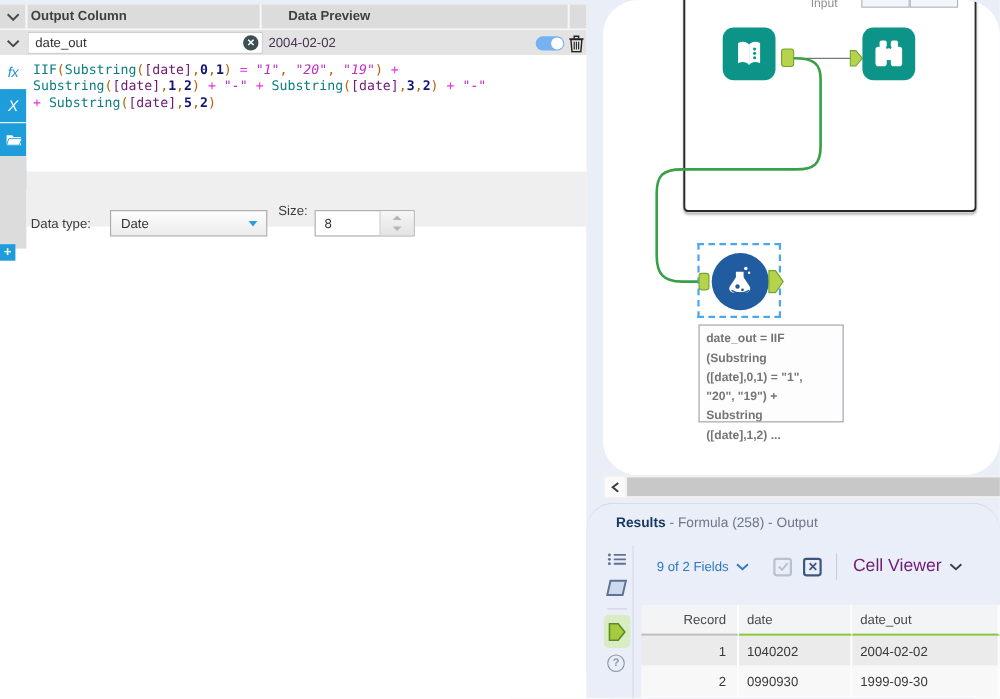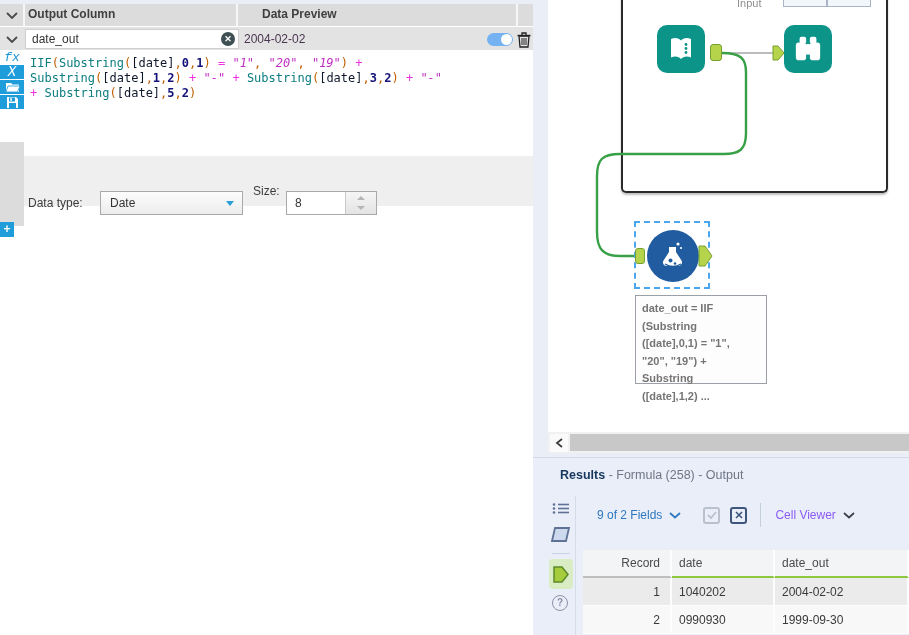--- a/index.html
+++ b/index.html
@@ -17,50 +17,50 @@
   .field-box { position:absolute; left:25px; top:2px; width:214px; height:20px; background:#fff; border:1px solid #cfcfcf; display:flex; align-items:center; }
   .field-box span.val { flex:1; padding-left:6px; font-size:12px; color:#333; }
   .clear-btn { width:14px; height:14px; margin-right:3px; border-radius:50%; background:#3d4f52; color:#fff; font-size:9px; line-height:14px; text-align:center; font-weight:bold; }
   .preview-val { position:absolute; left:244px; top:5px; font-size:12px; color:#4a3550; }
   .toggle { position:absolute; left:487px; top:6px; width:26px; height:13px; border-radius:7px; background:#74b2f2; }
   .toggle .knob { position:absolute; right:1px; top:1px; width:11px; height:11px; border-radius:50%; background:#fff; }
   .trash { position:absolute; left:516px; top:4px; width:16px; height:17px; }
 
   
   .editor-toolbar { position:absolute; left:0; top:46px; width:24px; }
-  .tb-btn { width:24px; height:14px; margin-bottom:1px; background:#1f9ddb; color:#fff; display:flex; align-items:center; justify-content:center; font-family:Liberation Mono, monospace; font-style:italic; }
+  .tb-btn { width:24px; height:30px; margin-bottom:1px; background:#1f9ddb; color:#fff; display:flex; align-items:center; justify-content:center; font-family:Liberation Sans, sans-serif; font-style:italic; }
   .tb-btn.fx { background:#fff; color:#2196d8; font-size:13px; }
   .tb-btn.chi { font-size:14px; }
   .editor-gutter { position:absolute; left:0; top:138px; width:24px; height:84px; background:#dcdcdc; }
   .code-area { position:absolute; left:24px; top:46px; width:509px; height:106px; background:#fff; padding:6px 0 0 6px; }
   .code-line { font-family:"DejaVu Sans Mono", monospace; font-size:12px; line-height:15px; white-space:pre; }
   .tok-fn { color:#0c7d80; }
   .tok-pn { color:#bf5f00; }
-  .tok-fd { color:#0f172a; }
+  .tok-fd { color:#701a75; }
   .tok-nm { color:#12127a; font-weight:bold; }
   .tok-op { color:#ee30e0; }
   .tok-st { color:#c030c0; font-style:italic; }
   .tok-tx { color:#333; }
 
   
   .editor-footer { position:absolute; left:24px; top:152px; width:509px; height:50px; background:#efefef; }
   .dt-label { position:absolute; font-size:12px; color:#3c3c3c; }
   .dropdown { position:absolute; left:76px; top:35px; width:143px; height:24px; background:linear-gradient(#fdfdfd,#ececec); border:1px solid #a9a9a9; display:flex; align-items:center; }
   .dropdown .sel { flex:1; padding-left:9px; font-size:12px; color:#333; }
   .dd-arrow { width:0; height:0; border-left:4px solid transparent; border-right:4px solid transparent; border-top:5px solid #2a9fd8; margin-right:8px; }
   .size-box { position:absolute; left:262px; top:35px; width:91px; height:24px; background:#fff; border:1px solid #a9a9a9; }
   .size-box .val { position:absolute; left:8px; top:4px; font-size:12px; color:#333; }
   .spinner { position:absolute; right:0; top:0; width:31px; height:22px; background:linear-gradient(#f6f6f6,#e3e3e3); border-left:1px solid #c9c9c9; }
   .spin-up, .spin-dn { position:absolute; left:11px; width:0; height:0; border-left:4px solid transparent; border-right:4px solid transparent; }
   .spin-up { top:4px; border-bottom:4px solid #b5b5b5; }
   .spin-dn { bottom:4px; border-top:4px solid #b5b5b5; }
   .add-btn { position:absolute; left:0; top:218px; width:14px; height:15px; background:#1f9ddb; color:#fff; font-size:12px; font-weight:bold; text-align:center; line-height:15px; }
 
   
-  .canvas { position:absolute; left:548px; top:0; width:361px; height:432px; background:#fff; overflow:hidden; }
+  .canvas { position:absolute; left:548px; top:0; width:361px; height:432px; background:#fff; overflow:hidden;border-radius:32px; }
   .container-box { position:absolute; left:73px; top:-14px; width:267px; height:207px; border:2px solid #2a2a2a; border-top:none; border-radius:0 0 5px 5px; box-shadow:0 2px 2px rgba(0,0,0,0.25); }
   .container-label { position:absolute; left:189px; top:-3px; font-size:11px; color:#8f8f8f; }
   .tab-stub { position:absolute; top:-2px; height:9px; background:#f2f5f9; border:1px solid #a9b4c4; }
   .tab1 { left:235px; width:44px; }
   .tab2 { left:279px; width:44px; }
   .wires { position:absolute; left:0; top:0; width:361px; height:432px; }
   .tool { position:absolute; width:48px; height:48px; border-radius:10px; background:#0d9488; display:flex; align-items:center; justify-content:center; }
   .tool-input  { left:109px; top:25px; }
   .tool-browse { left:236px; top:25px; }
   .anchor-rect { position:absolute; background:#b5d44c; border:1px solid #76a12f; border-radius:3px; }
@@ -68,35 +68,35 @@
   .tool-formula { position:absolute; left:99px; top:230px; width:52px; height:52px; border-radius:50%; background:#205c9f; display:flex; align-items:center; justify-content:center; }
   .annotation { position:absolute; left:87px; top:295px; width:132px; height:89px; background:#fdfdfd; border:1px solid #9aa0a6; padding:4px 6px; }
   .ann-line { font-size:11px; font-weight:bold; color:#757575; line-height:17.5px; white-space:nowrap; }
 
   
   .hscroll-track { position:absolute; left:548px; top:432px; width:361px; height:21px; background:#f1f1f1; }
   .hscroll-btn { position:absolute; left:2px; top:2px; width:18px; height:18px; background:#fafafa; display:flex; align-items:center; justify-content:center; }
   .hscroll-thumb { position:absolute; left:22px; top:2px; width:339px; height:17px; background:#c8c8c8; }
 
   
-  .results { position:absolute; left:533px; top:457px; width:376px; height:178px; background:#e9eef8; border-top:1px solid #d0d9e6; }
+  .results { position:absolute; left:533px; top:457px; width:376px; height:178px; background:#e9eef8; border-top:1px solid #d0d9e6;border-radius:25px; }
   .results-title { position:absolute; left:27px; top:10px; font-size:12.5px; }
   .results-title .t-bold { font-weight:bold; color:#17365d; }
   .results-title .t-rest { color:#6e7687; }
   .icon-strip { position:absolute; left:15px; top:38px; width:28px; height:140px; border-right:1px solid #d4dce8; }
   .strip-divider { position:absolute; left:4px; top:57px; width:18px; height:1px; background:#c8d2e2; }
   .anchor-chip { position:absolute; left:1px; top:63px; width:24px; height:30px; background:#d9ecc4; border-radius:4px; display:flex; align-items:center; justify-content:center; }
   .help-icon { position:absolute; left:4px; top:99px; width:16px; height:16px; border:1.5px solid #8a93a6; border-radius:50%; color:#8a93a6; font-size:10px; font-weight:bold; text-align:center; line-height:14px; }
   .res-toolbar { position:absolute; left:64px; top:44px; height:26px; display:flex; align-items:center; }
   .fields-label { font-size:12px; color:#2e78c0; }
   .icon-sq { width:17px; height:17px; border-radius:3px; display:flex; align-items:center; justify-content:center; }
   .icon-check { border:2px solid #b9c1ce; margin-left:22px; }
   .icon-xbox { border:2px solid #3f567c; margin-left:10px; }
   .tb-divider { width:1px; height:24px; background:#c5cedb; margin-left:13px; }
-  .cellviewer-label { font-size:12px; color:#8b5cf6; margin-left:14px; }
+  .cellviewer-label { font-size:16px; color:#701a75; margin-left:14px; }
   .res-table { position:absolute; left:50px; top:92px; width:326px; }
   .tr { display:flex; }
   .th, .td { font-size:12px; color:#3a3a3a; border-right:2px solid #fdfdfd; overflow:hidden; }
   .th { height:28px; line-height:27px; background:#f3f4f6; color:#4a4a4a; border-bottom:2px solid #8dc63f; }
   .thead .c0 { border-bottom-color:#bfbfbf; }
   .td { height:28px; line-height:28px; border-bottom:1px solid #fdfdfd; }
   .tr.odd .td { background:#ebebeb; }
   .tr.even .td { background:#f8f8f8; }
   .c0 { width:89px; text-align:right; padding-right:10px; }
   .c1 { width:103px; padding-left:7px; }

